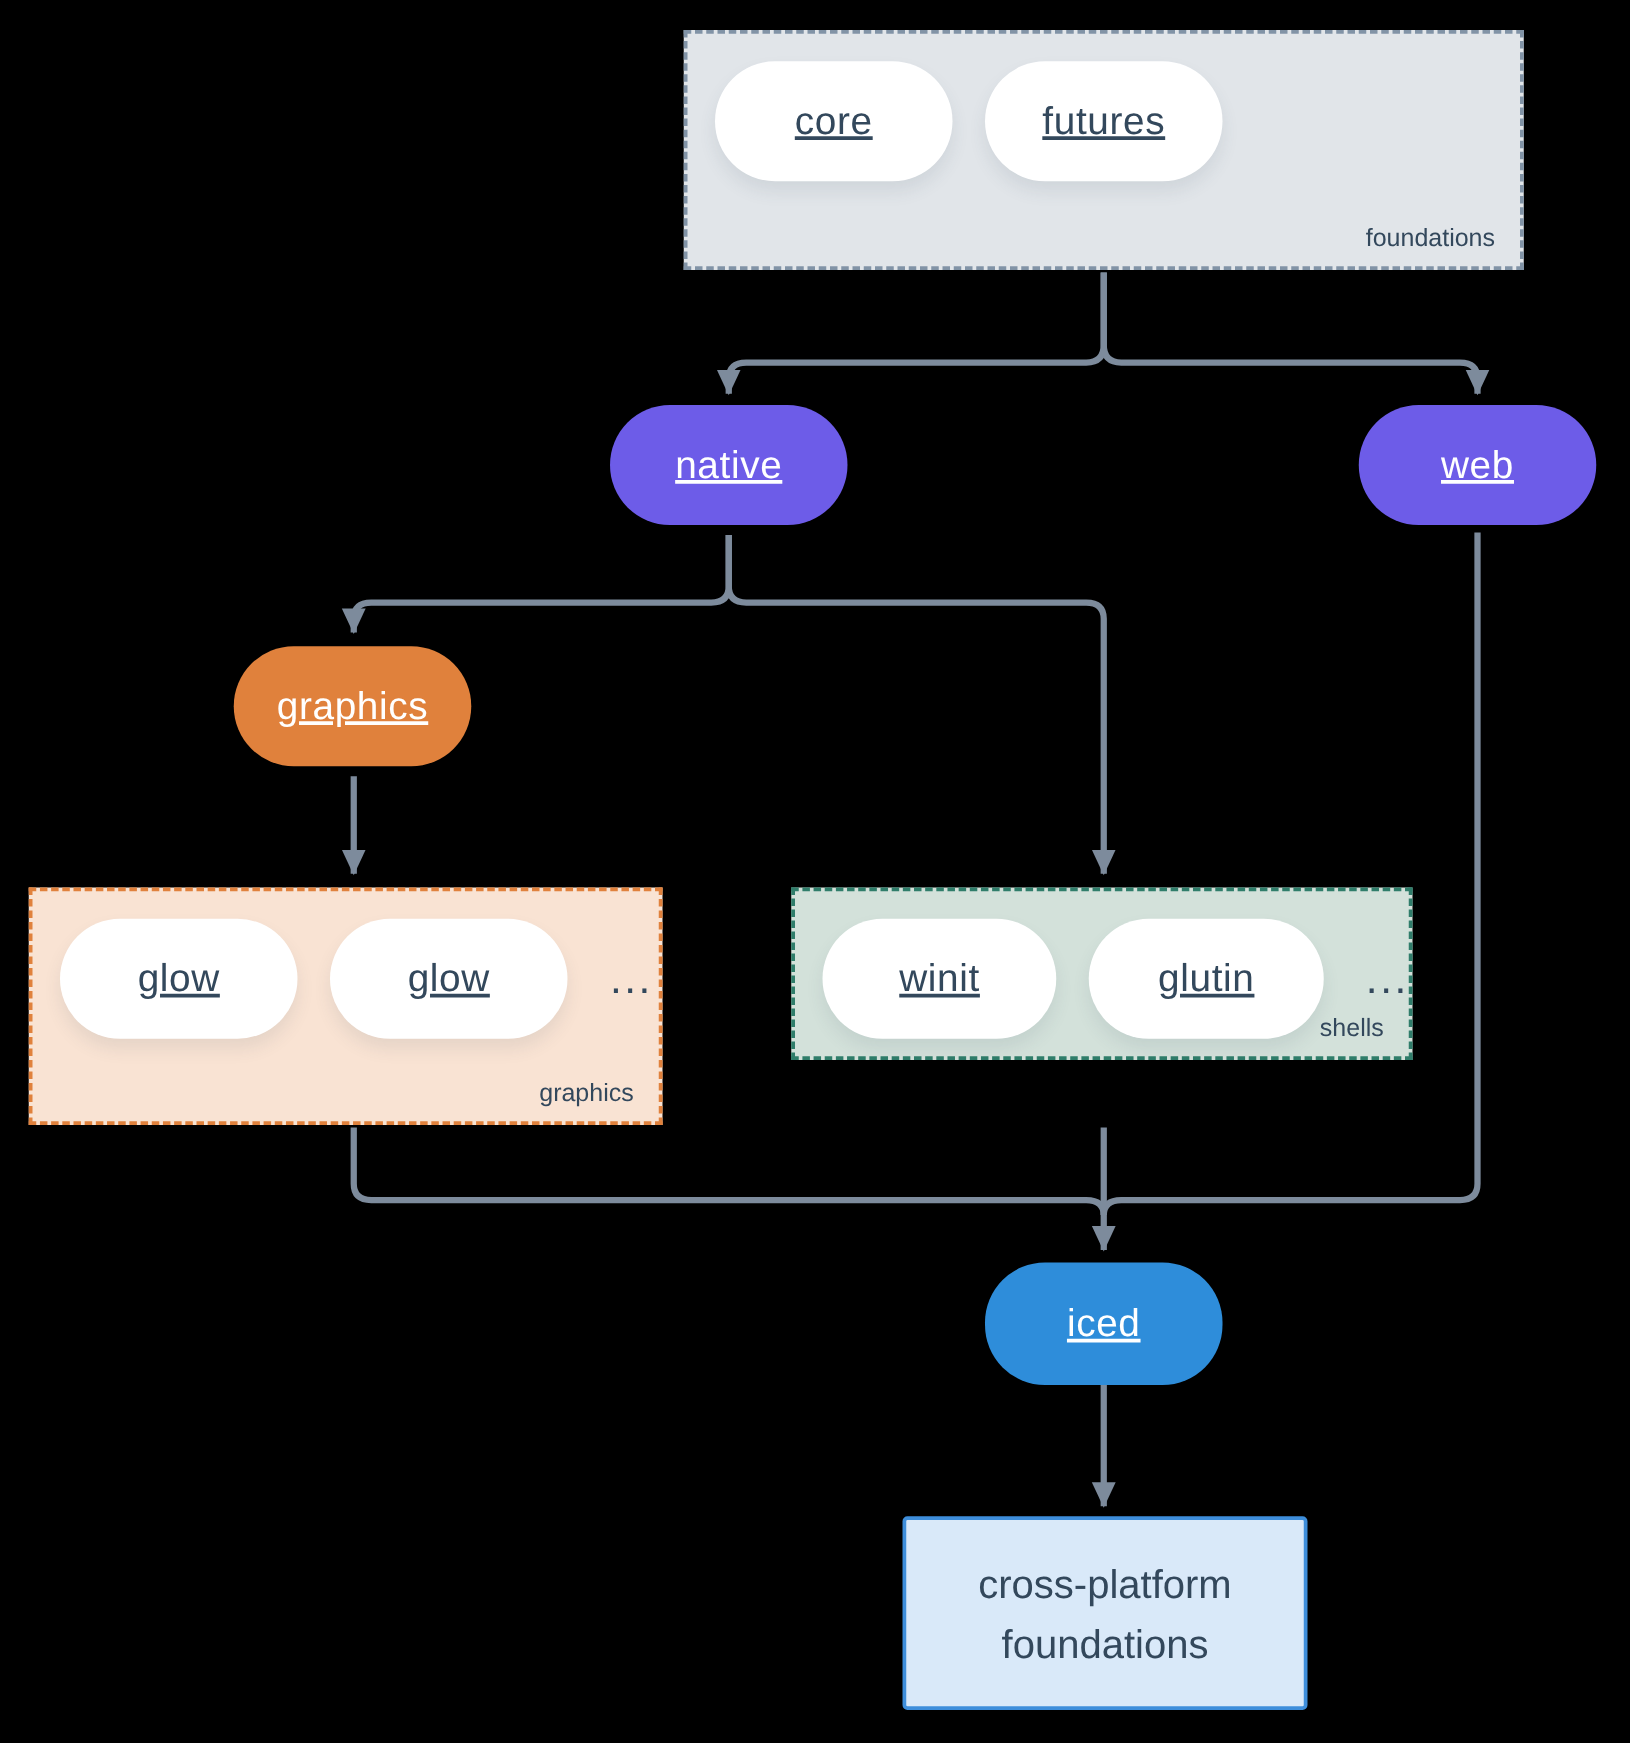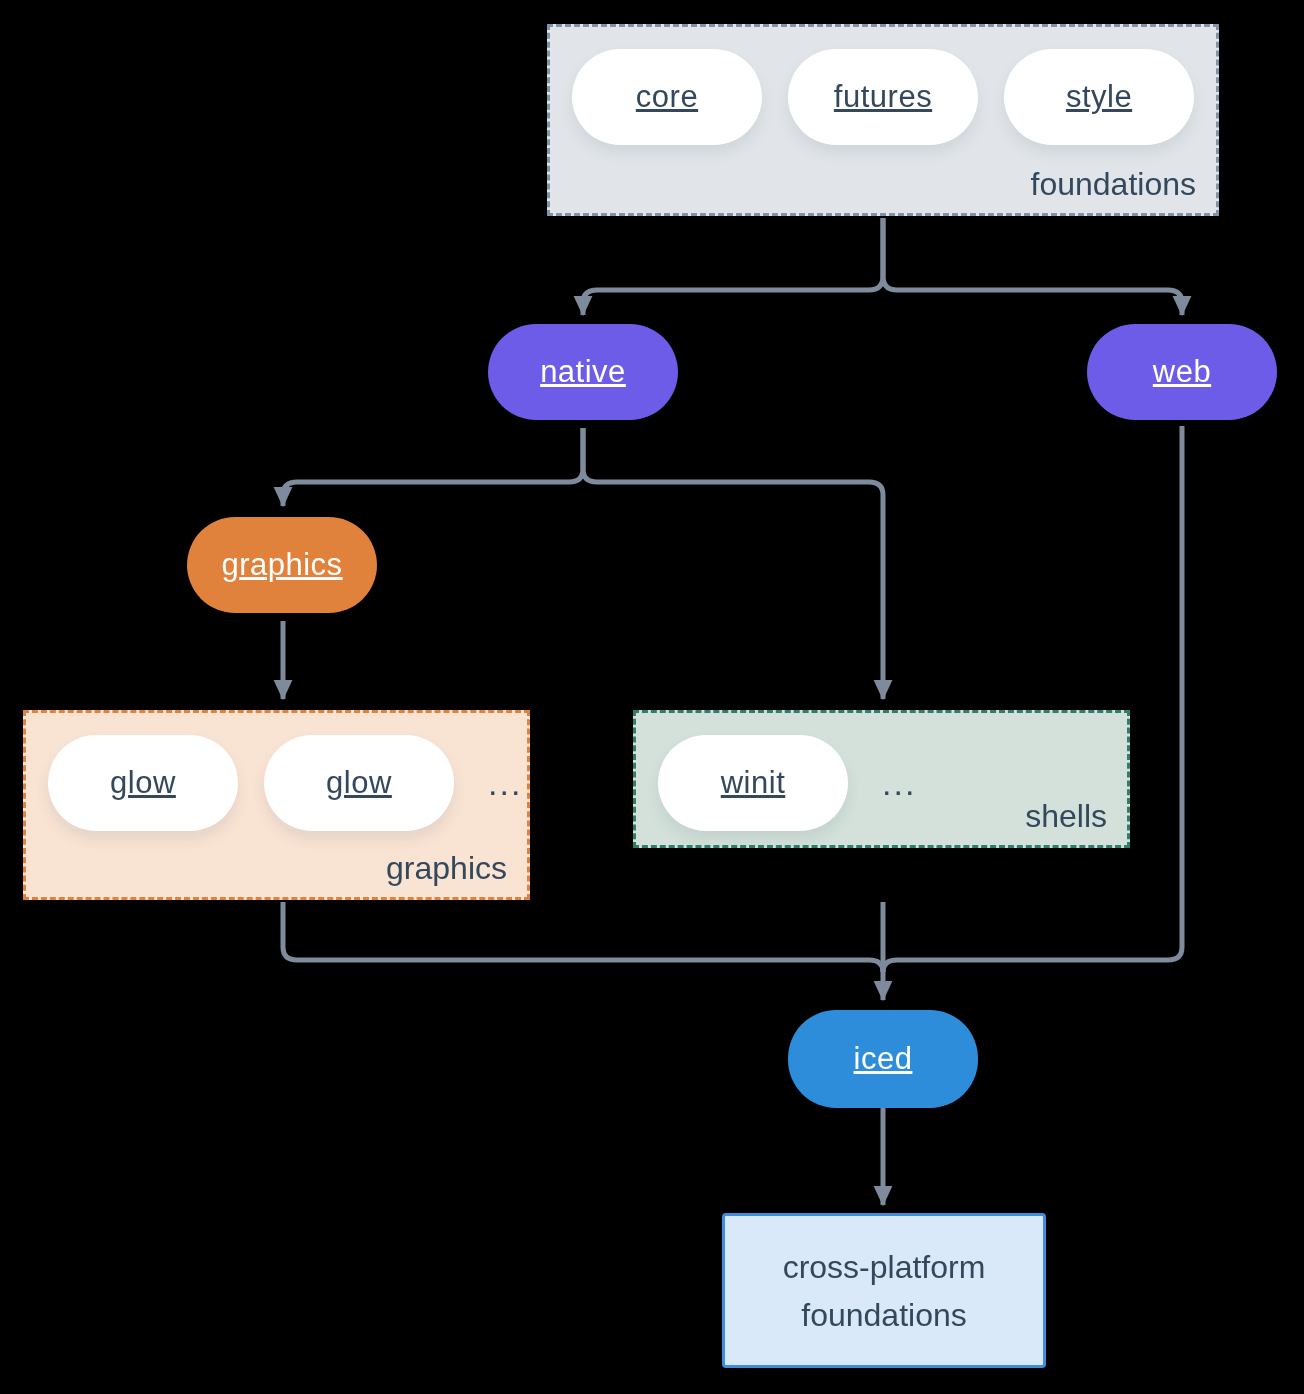--- a/index.html
+++ b/index.html
@@ -73,21 +73,21 @@
   }
   .more{
     font-size:34px;
     color:var(--text-dark);
     margin-left:8px;
     letter-spacing:2px;
   }
   .group-label{
     position:absolute;
     right:20px;bottom:10px;
-    font-size:32px;
+    font-size:20px;
     color:var(--text-dark);
   }
 
   
   .pill.solid{
     position:absolute;
     color:var(--text-light);
     z-index:1;
   }
   .pill.native{left:488px;top:324px;background:var(--purple);text-align:center;}
@@ -134,41 +134,41 @@
     <path class="edge" d="M 283 902 L 283 947 Q 283 960 297 960 L 869 960 Q 883 960 883 972"></path>
     <path class="edge" d="M 1182 426 L 1182 947 Q 1182 960 1168 960 L 897 960 Q 883 960 883 972"></path>
     <path class="edge" d="M 883 902 L 883 1000" marker-end="url(#arr)"></path>
     <path class="edge" d="M 883 1107 L 883 1205" marker-end="url(#arr)"></path>
   </svg>
 
   <div class="group foundations">
     <div class="pillrow">
       <span class="pill white">core</span>
       <span class="pill white">futures</span>
-      <span class="pill white">style</span>
     </div>
     <span class="group-label">foundations</span>
   </div>
 
   <div class="pill solid native">native</div>
   <div class="pill solid web">web</div>
   <div class="pill solid graphics">graphics</div>
 
   <div class="group renderers">
     <div class="pillrow">
       <span class="pill white">glow</span>
       <span class="pill white">glow</span>
       <span class="more">...</span>
     </div>
     <span class="group-label">graphics</span>
   </div>
 
   <div class="group shells">
     <div class="pillrow">
       <span class="pill white">winit</span>
+      <span class="pill white">glutin</span>
       <span class="more">...</span>
     </div>
     <span class="group-label">shells</span>
   </div>
 
   <div class="pill solid iced">iced</div>
 
   <div class="appbox">
     <span>cross-platform foundations</span>
   </div>

